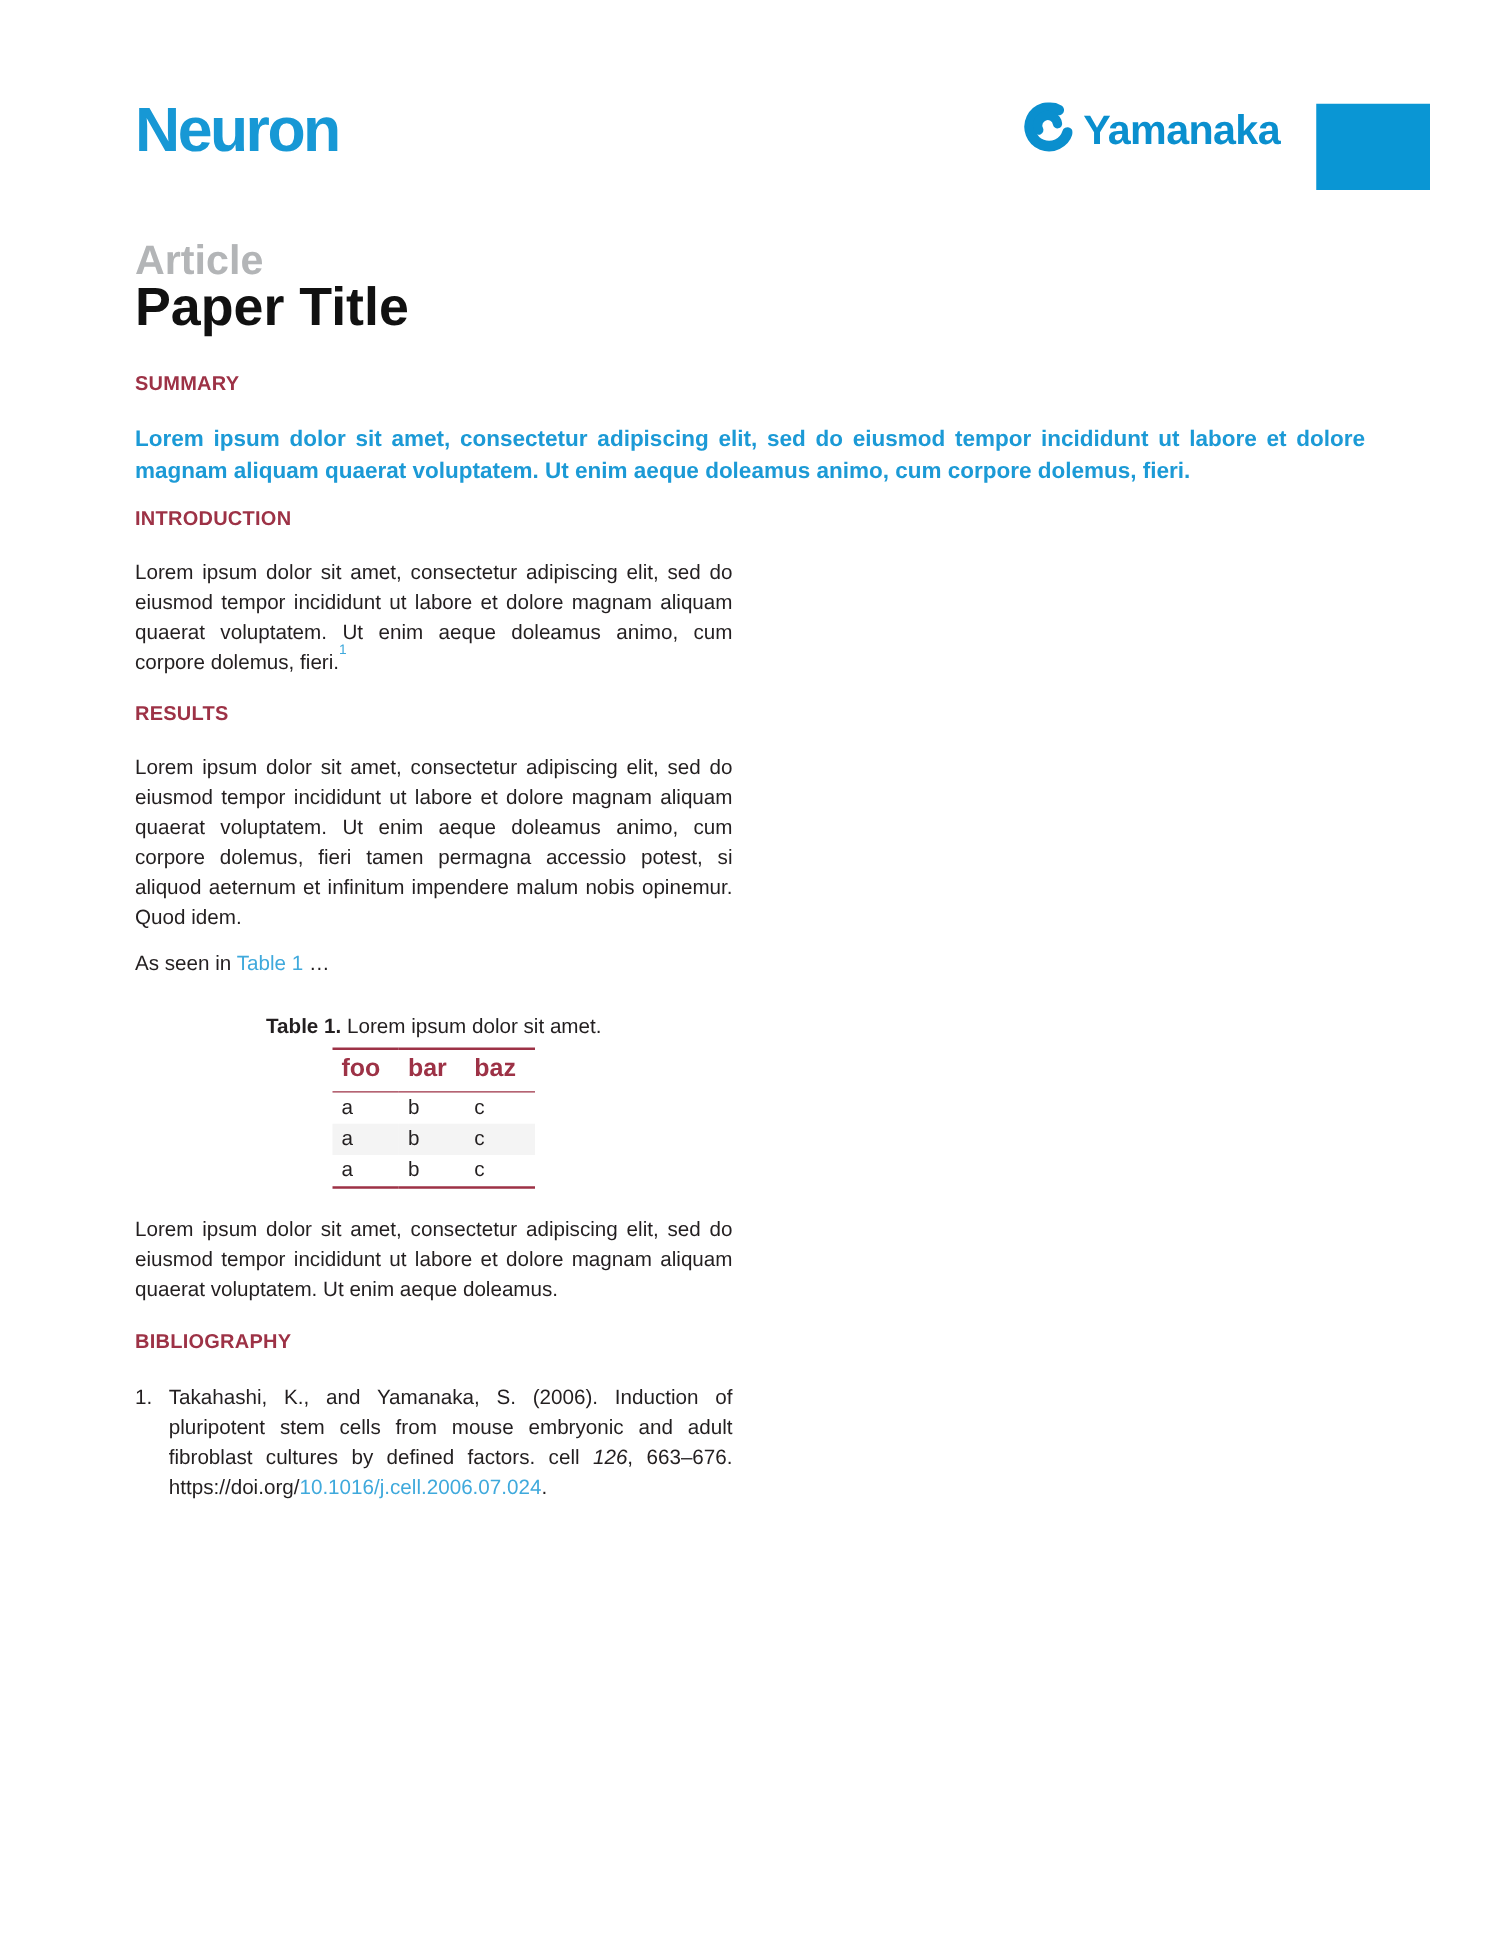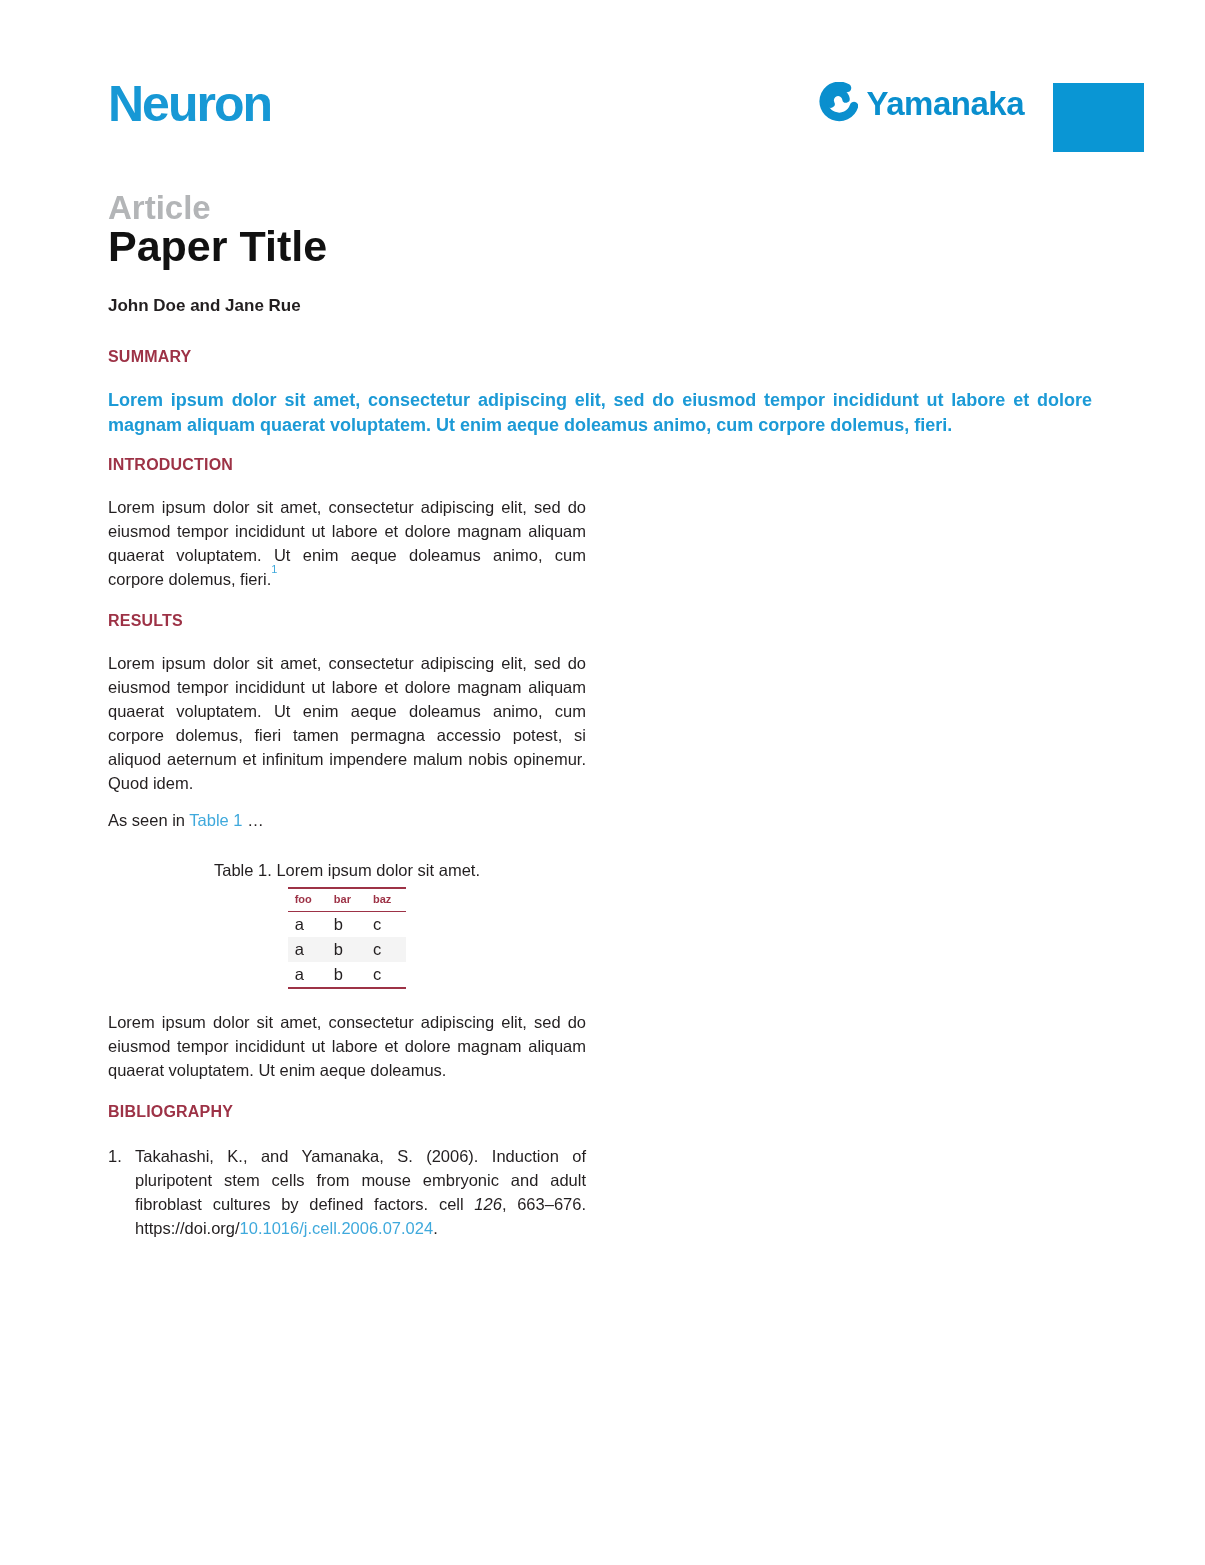--- a/index.html
+++ b/index.html
@@ -113,29 +113,29 @@
   }
   .table-block {
     width: 478px;
     margin-top: 27px;
   }
   .table-caption {
     text-align: center;
     font-size: 16.5px;
     line-height: 22px;
   }
-  .table-caption .cap-label { font-weight: normal; }
+  .table-caption .cap-label { font-weight: bold; }
   table.paper-table {
     border-collapse: collapse;
     margin: 6px auto 0;
   }
   table.paper-table th {
     color: #9d3246;
     font-weight: bold;
-    font-size: 11px;
+    font-size: 20px;
     text-align: left;
     padding: 4px 15px 6px 7px;
     border-top: 2px solid #9d3246;
     border-bottom: 1.5px solid #9d3246;
   }
   table.paper-table td {
     font-size: 16.5px;
     padding: 3px 15px 3px 7px;
   }
   table.paper-table tbody tr.shaded { background: #f4f4f4; }
@@ -174,21 +174,20 @@
         </svg>
       </span>
       <span class="publisher-logo-text">Yamanaka</span>
     </div>
   </div>
 
   <div class="content">
 
     <div class="kicker">Article</div>
     <h1 class="paper-title">Paper Title</h1>
-    <div class="authors">John Doe and Jane Rue</div>
 
     <h2 class="section-heading h-summary">SUMMARY</h2>
     <p class="summary-text">Lorem ipsum dolor sit amet, consectetur adipiscing elit, sed do eiusmod tempor incididunt ut labore et dolore magnam aliquam quaerat voluptatem. Ut enim aeque doleamus animo, cum corpore dolemus, fieri.</p>
 
     <h2 class="section-heading h-intro">INTRODUCTION</h2>
     <p class="body-par"><span>Lorem ipsum dolor sit amet, consectetur adipiscing elit, sed do eiusmod tempor incididunt ut labore et dolore magnam aliquam quaerat voluptatem. Ut enim aeque doleamus animo, cum corpore dolemus, fieri.</span><sup class="fn">1</sup></p>
 
     <h2 class="section-heading h-results">RESULTS</h2>
     <p class="body-par">Lorem ipsum dolor sit amet, consectetur adipiscing elit, sed do eiusmod tempor incididunt ut labore et dolore magnam aliquam quaerat voluptatem. Ut enim aeque doleamus animo, cum corpore dolemus, fieri tamen permagna accessio potest, si aliquod aeternum et infinitum impendere malum nobis opinemur. Quod idem.</p>
     <p class="see-line"><span>As seen in </span><a class="link">Table 1</a><span> …</span></p>

